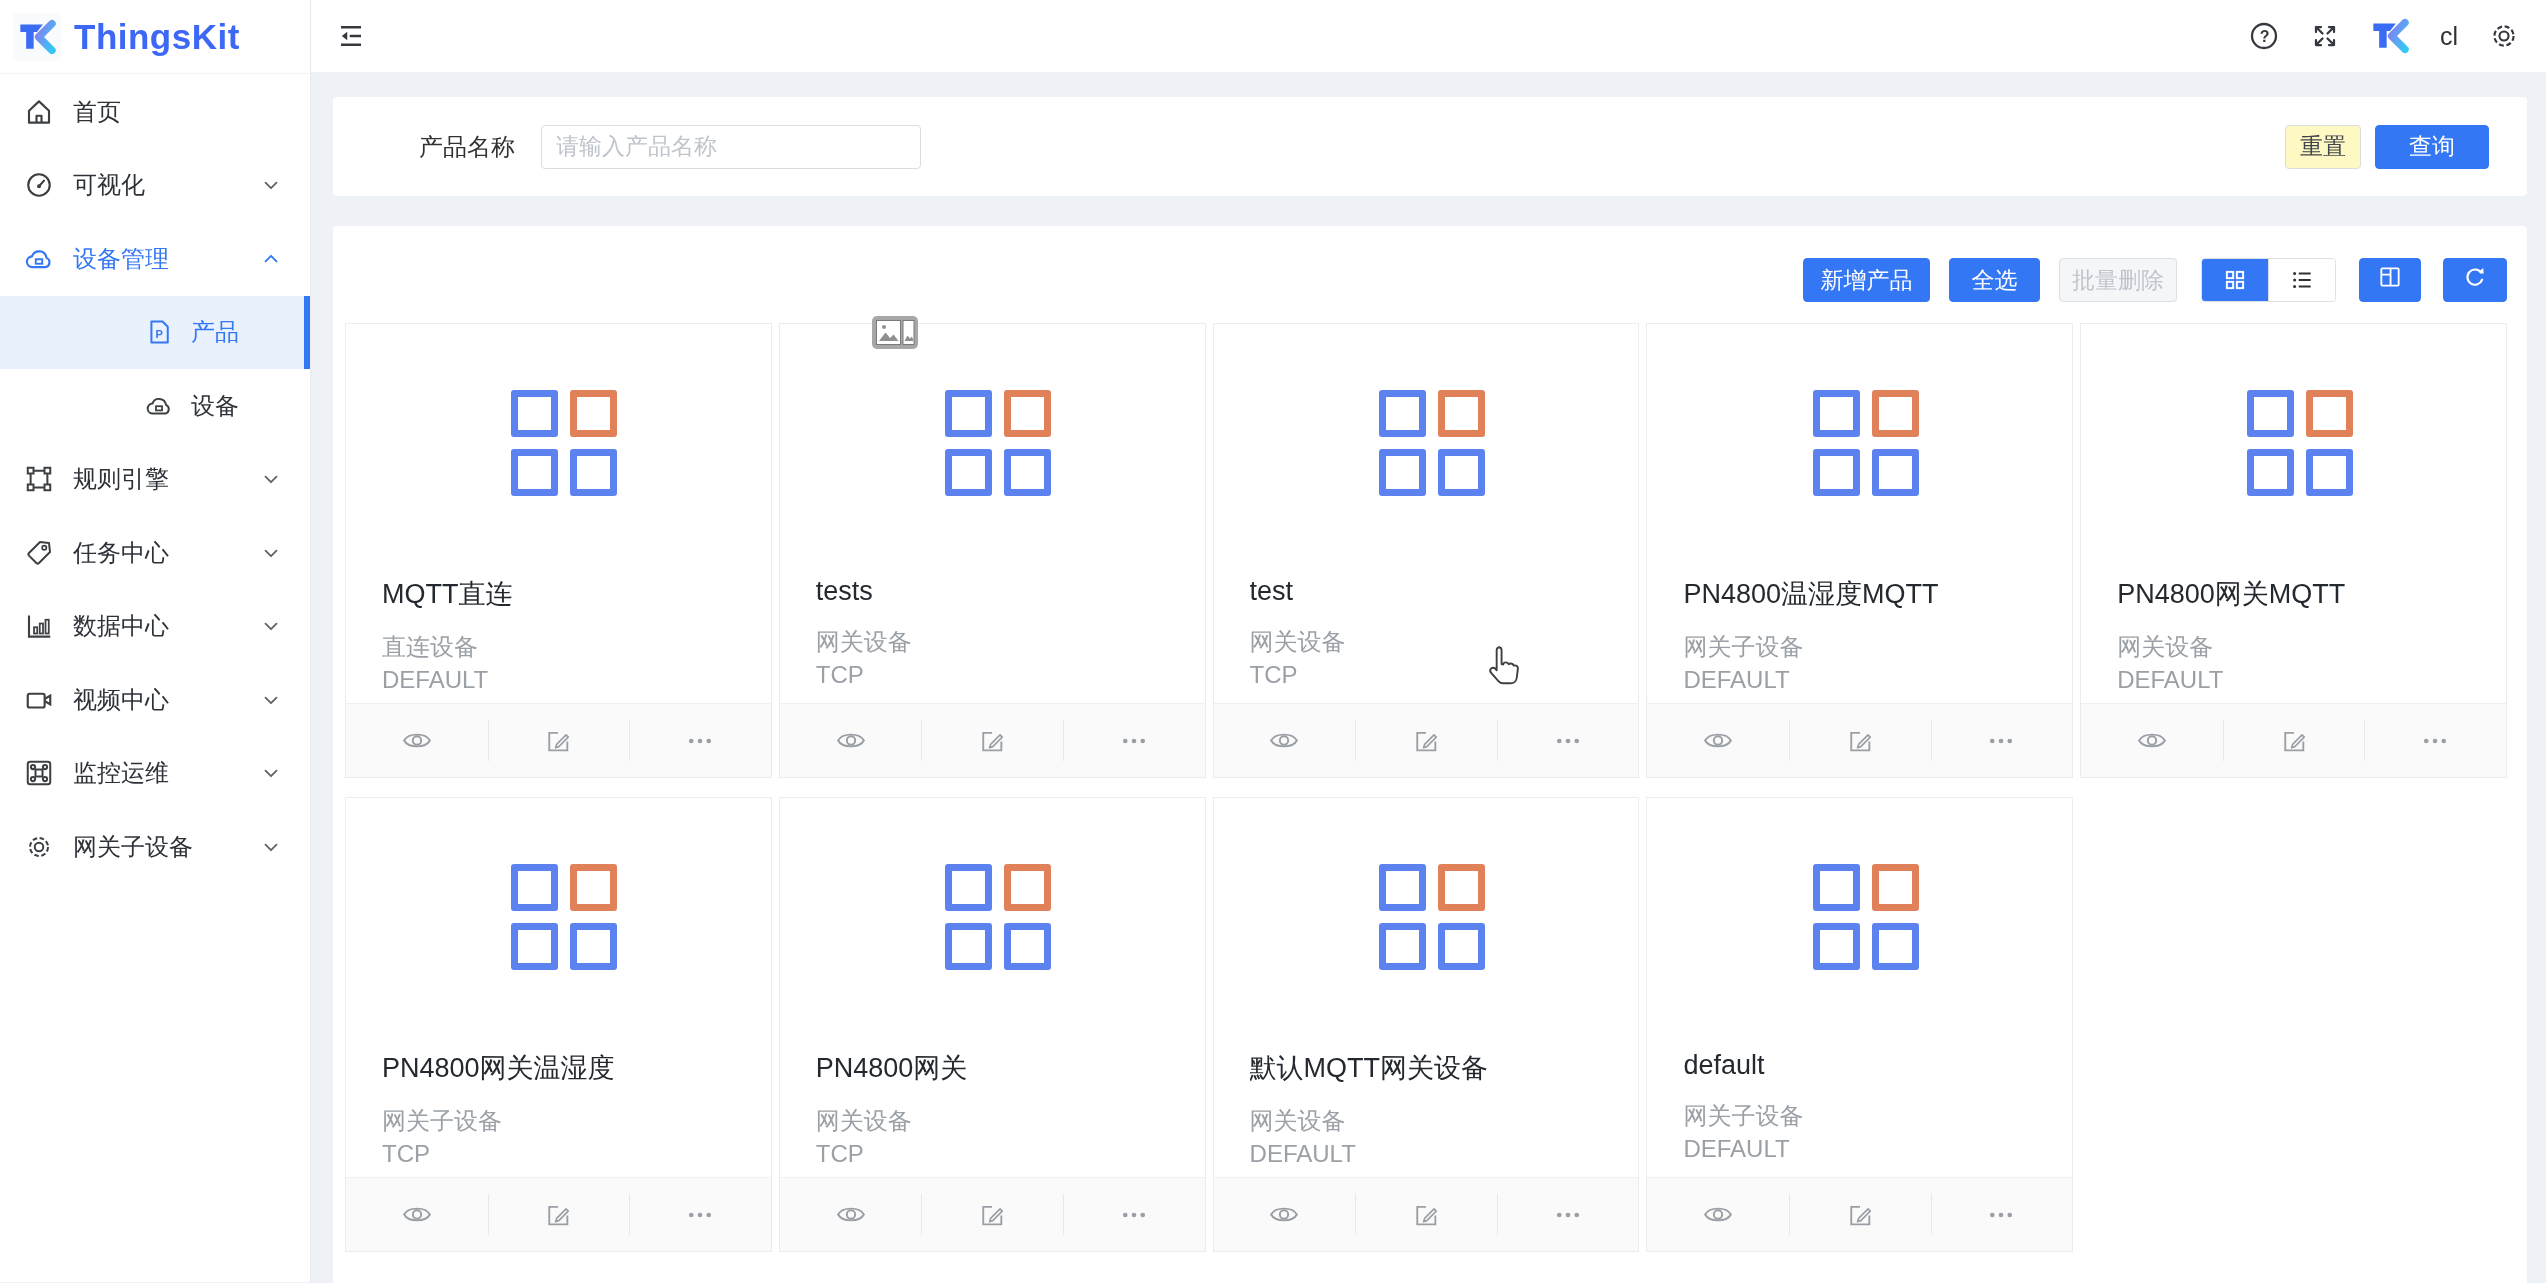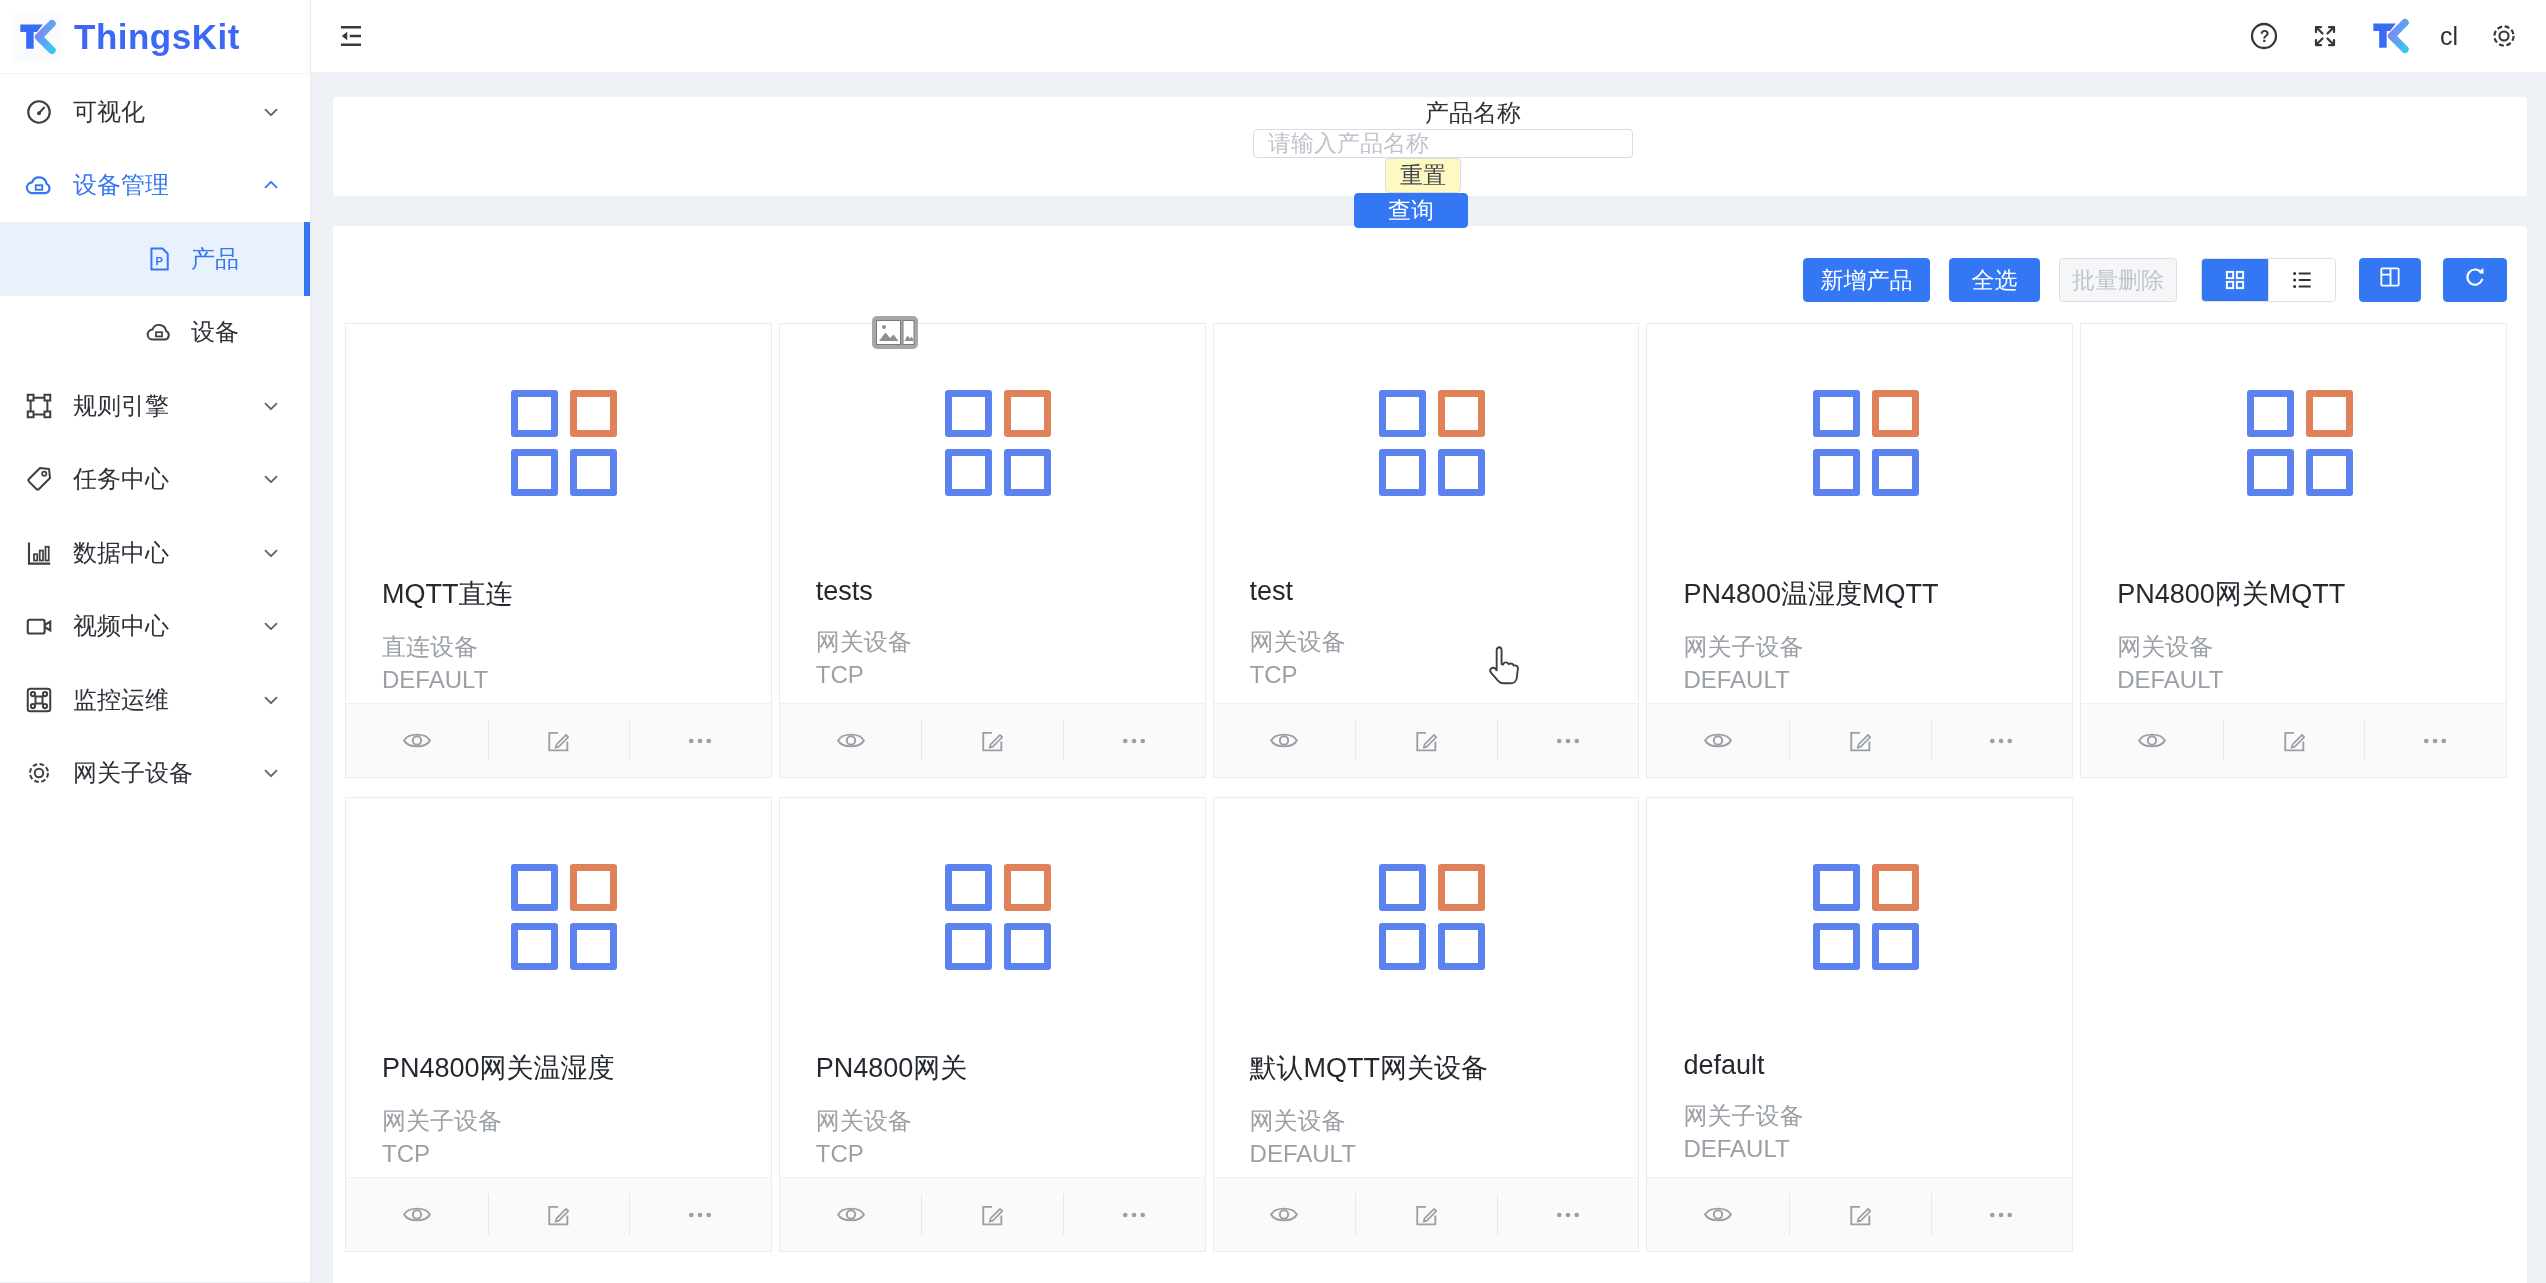--- a/index.html
+++ b/index.html
@@ -32,21 +32,21 @@
           border-bottom:1px solid #f2f3f5;display:flex;align-items:center;
           justify-content:space-between;padding:0 26px;box-sizing:border-box;z-index:2;}
   .hdr-left{display:flex;align-items:center;color:#2b2f36;}
   .hdr-right{display:flex;align-items:center;gap:30px;}
   .hicon{display:flex;align-items:center;justify-content:center;color:#35393f;cursor:pointer;}
   .user-name{font-size:25px;color:#303133;}
 
   
   .content{position:absolute;left:310px;top:73px;right:0;bottom:0;background:#eef1f5;
            padding:24px 19px 0 23px;box-sizing:border-box;}
-  .search-panel{height:99px;background:#fff;border-radius:4px;display:flex;align-items:center;margin-bottom:30px;flex-direction:column;}
+  .search-panel{height:99px;background:#fff;border-radius:4px;display:flex;align-items:center;margin-bottom:30px;}
   .search-label{margin-left:86px;font-size:24px;color:#303133;}
   .search-input{margin-left:26px;width:380px;height:44px;border:1px solid #d9dde3;border-radius:4px;
                 font-size:23px;padding:0 14px;color:#333;box-sizing:border-box;outline:none;
                 font-family:"Liberation Sans","DejaVu Sans",sans-serif;}
   .search-input::placeholder{color:#bfc4cc;}
   .search-spacer{flex:1;}
   .btn{height:44px;border-radius:4px;font-size:23px;display:flex;align-items:center;justify-content:center;
        box-sizing:border-box;cursor:pointer;font-family:"Liberation Sans","DejaVu Sans",sans-serif;}
   .btn-plain{background:#fef9c3;border:1px solid #d9dde3;color:#40454c;}
   .btn-primary{background:#3477f5;border:1px solid #3477f5;color:#fff;}
@@ -129,20 +129,28 @@
     <div class="logo-row">
       <span class="logo-mark">
         <svg width="40" height="40">
             <use href="#s-tk"></use>
           </svg>
       </span>
       <span class="logo-text">ThingsKit</span>
     </div>
     <nav class="menu">
 
+      <div class="menu-item">
+        <span class="mi">
+          <svg width="30" height="30" viewBox="0 0 24 24">
+              <path d="M4 11 L12 3.5 L20 11 V20.5 H4 Z M10 20.5 V15 h4 v5.5" fill="none" stroke="currentColor" stroke-width="1.7" stroke-linejoin="round"></path>
+            </svg>
+        </span>
+        <span>首页</span>
+      </div>
 
       <div class="menu-item">
         <span class="mi">
           <svg width="30" height="30" viewBox="0 0 24 24">
               <circle cx="12" cy="12" r="8.6" fill="none" stroke="currentColor" stroke-width="1.7"></circle>
               <path d="M12 13 L16 8.5" stroke="currentColor" stroke-width="1.7" stroke-linecap="round"></path>
               <circle cx="12" cy="13" r="1.6" fill="currentColor"></circle>
             </svg>
         </span>
         <span>可视化</span>

